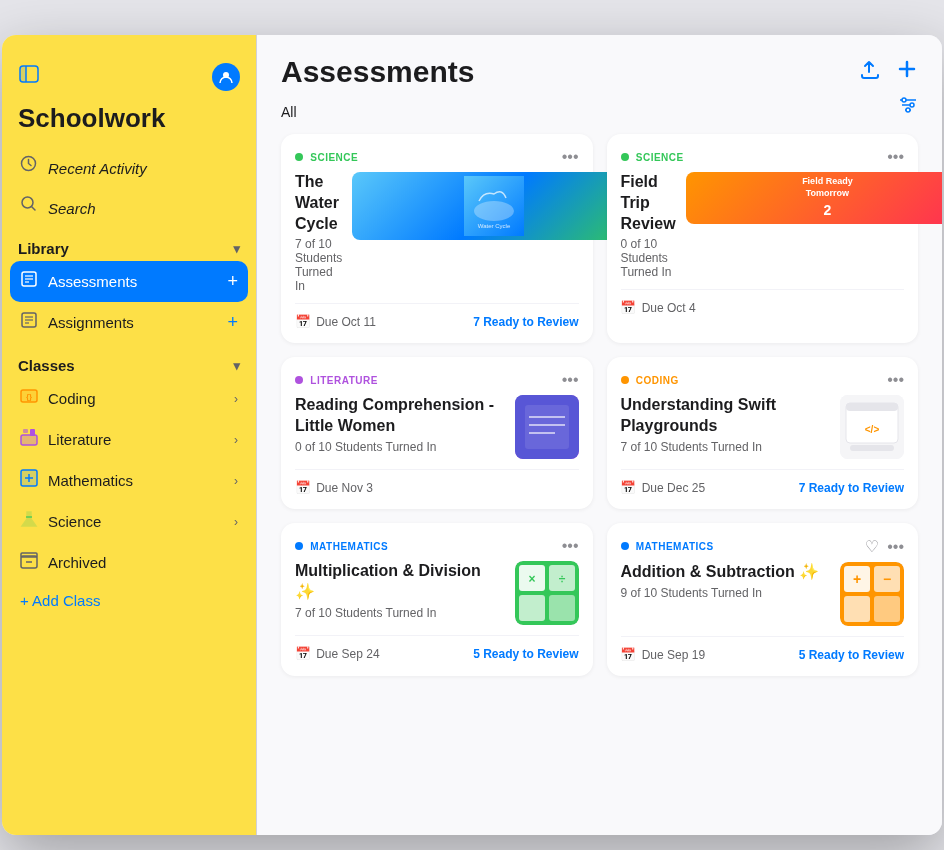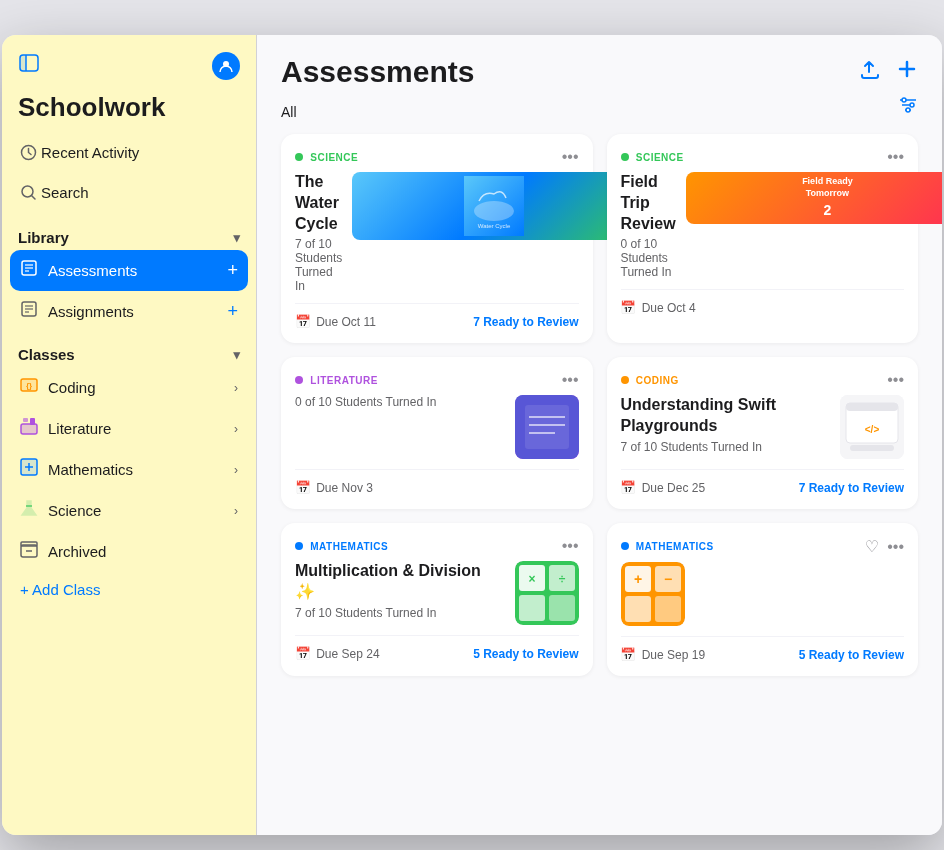--- a/index.html
+++ b/index.html
@@ -20,22 +20,22 @@
       border-radius: 14px;
       display: flex;
       overflow: hidden;
       box-shadow: 0 20px 60px rgba(0,0,0,0.3);
       margin-top: 20px;
     }
     
     .sidebar {
       width: 255px;
       min-width: 255px;
-      background: #fef9c3;
-      padding: 17px 0 16px 0;
+      background: #fde047;
+      padding: 28px 0 16px 0;
       display: flex;
       flex-direction: column;
       border-right: 1px solid #d1d1d6;
       height: 100%;
       overflow-y: auto;
     }
     .sidebar-header {
       display: flex;
       align-items: center;
       justify-content: space-between;
@@ -60,27 +60,28 @@
       font-size: 26px;
       font-weight: 700;
       color: #1c1c1e;
       padding: 4px 16px 12px 16px;
     }
     .sidebar-nav {
       padding: 0 8px;
     }
     .sidebar-nav-item {
       display: flex;
-      align-items: flex-start;
+      align-items: flex-end;
       padding: 9px 10px;
       border-radius: 10px;
       cursor: pointer;
-      gap: 4px;
+      gap: 11px;
       color: #1c1c1e;
       font-size: 15px;
+      font-style: italic;
     }
     .sidebar-nav-item .nav-icon { font-size: 17px; color: #636366; }
     .sidebar-section-header {
       display: flex;
       align-items: center;
       justify-content: space-between;
       padding: 14px 16px 4px 16px;
       font-size: 15px;
       font-weight: 600;
       color: #1c1c1e;
@@ -564,20 +565,21 @@
       <div class="card">
         <div class="card-subject-row">
           <span class="card-subject subject-literature">
             <span class="subject-dot dot-literature"></span>
             <span>LITERATURE</span>
           </span>
           <span class="card-more">•••</span>
         </div>
         <div class="card-body">
           <div class="card-info">
+            <div class="card-title">Reading Comprehension - Little Women</div>
             <div class="card-subtitle">0 of 10 Students Turned In</div>
           </div>
           <div class="card-thumbnail" style="background: linear-gradient(135deg, #5856d6, #af52de); border-radius:8px; width:64px; height:64px;">
             <svg width="64" height="64" viewBox="0 0 64 64">
               <rect width="64" height="64" fill="#5856d6" rx="8"></rect>
               <rect x="10" y="10" width="44" height="44" rx="3" fill="white" opacity="0.1"></rect>
               <line x1="14" y1="22" x2="50" y2="22" stroke="white" stroke-width="2" opacity="0.6"></line>
               <line x1="14" y1="30" x2="50" y2="30" stroke="white" stroke-width="2" opacity="0.6"></line>
               <line x1="14" y1="38" x2="40" y2="38" stroke="white" stroke-width="2" opacity="0.6"></line>
             </svg>
@@ -662,20 +664,24 @@
           <span class="card-subject subject-mathematics">
             <span class="subject-dot dot-mathematics"></span>
             <span>MATHEMATICS</span>
           </span>
           <div style="display:flex; align-items:center; gap:8px;">
             <span class="card-heart">♡</span>
             <span class="card-more">•••</span>
           </div>
         </div>
         <div class="card-body">
+          <div class="card-info">
+            <div class="card-title">Addition &amp; Subtraction ✨</div>
+            <div class="card-subtitle">9 of 10 Students Turned In</div>
+          </div>
           <div class="card-thumbnail" style="border-radius:8px; width:64px; height:64px; overflow:hidden;">
             <svg width="64" height="64" viewBox="0 0 64 64">
               <rect width="64" height="64" fill="#ff9500" rx="8"></rect>
               <rect x="4" y="4" width="26" height="26" rx="3" fill="white" opacity="0.9"></rect>
               <rect x="34" y="4" width="26" height="26" rx="3" fill="white" opacity="0.7"></rect>
               <rect x="4" y="34" width="26" height="26" rx="3" fill="white" opacity="0.7"></rect>
               <rect x="34" y="34" width="26" height="26" rx="3" fill="white" opacity="0.5"></rect>
               <text x="17" y="22" text-anchor="middle" font-size="14" fill="#ff9500" font-weight="bold">+</text>
               <text x="47" y="22" text-anchor="middle" font-size="14" fill="#ff9500" font-weight="bold">−</text>
             </svg>

